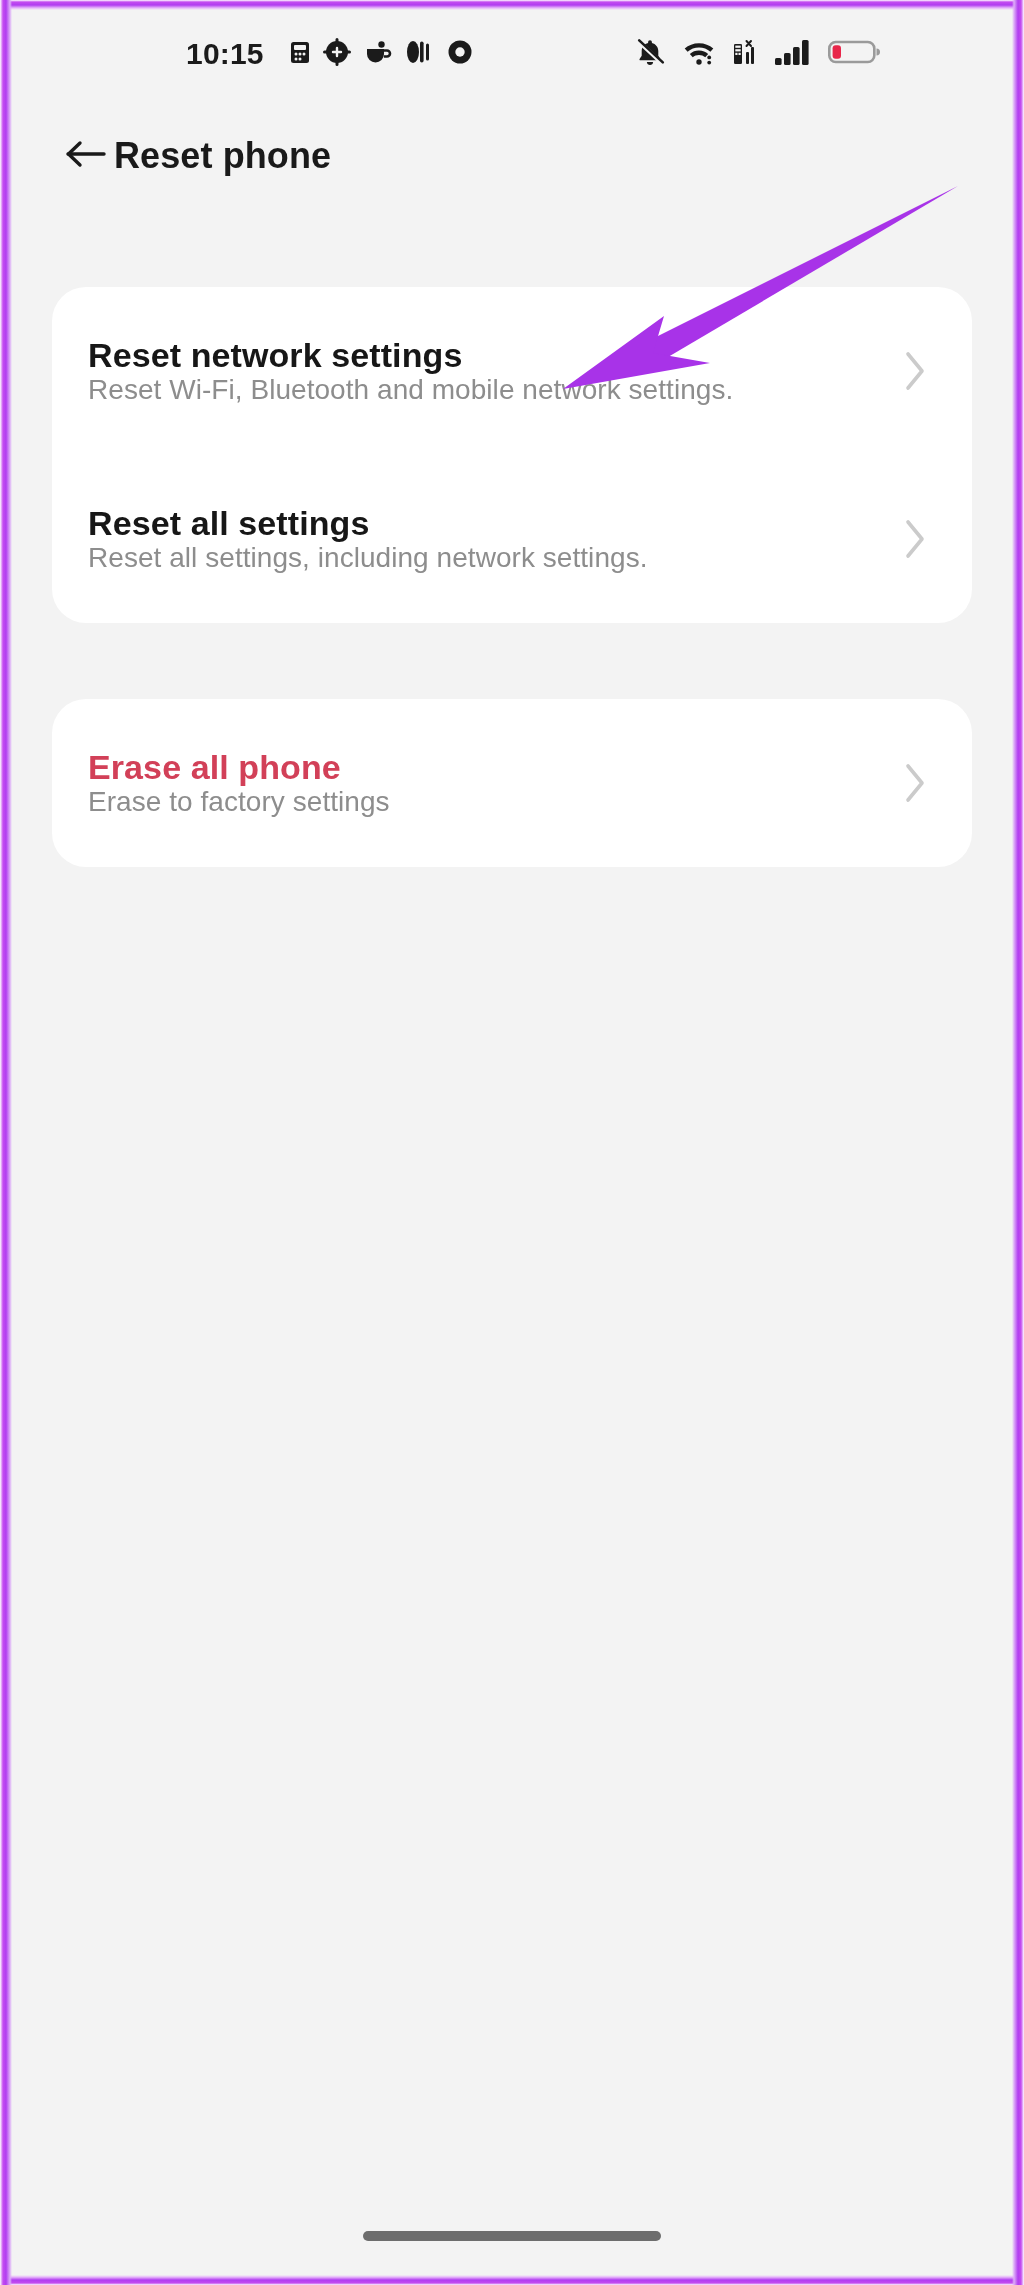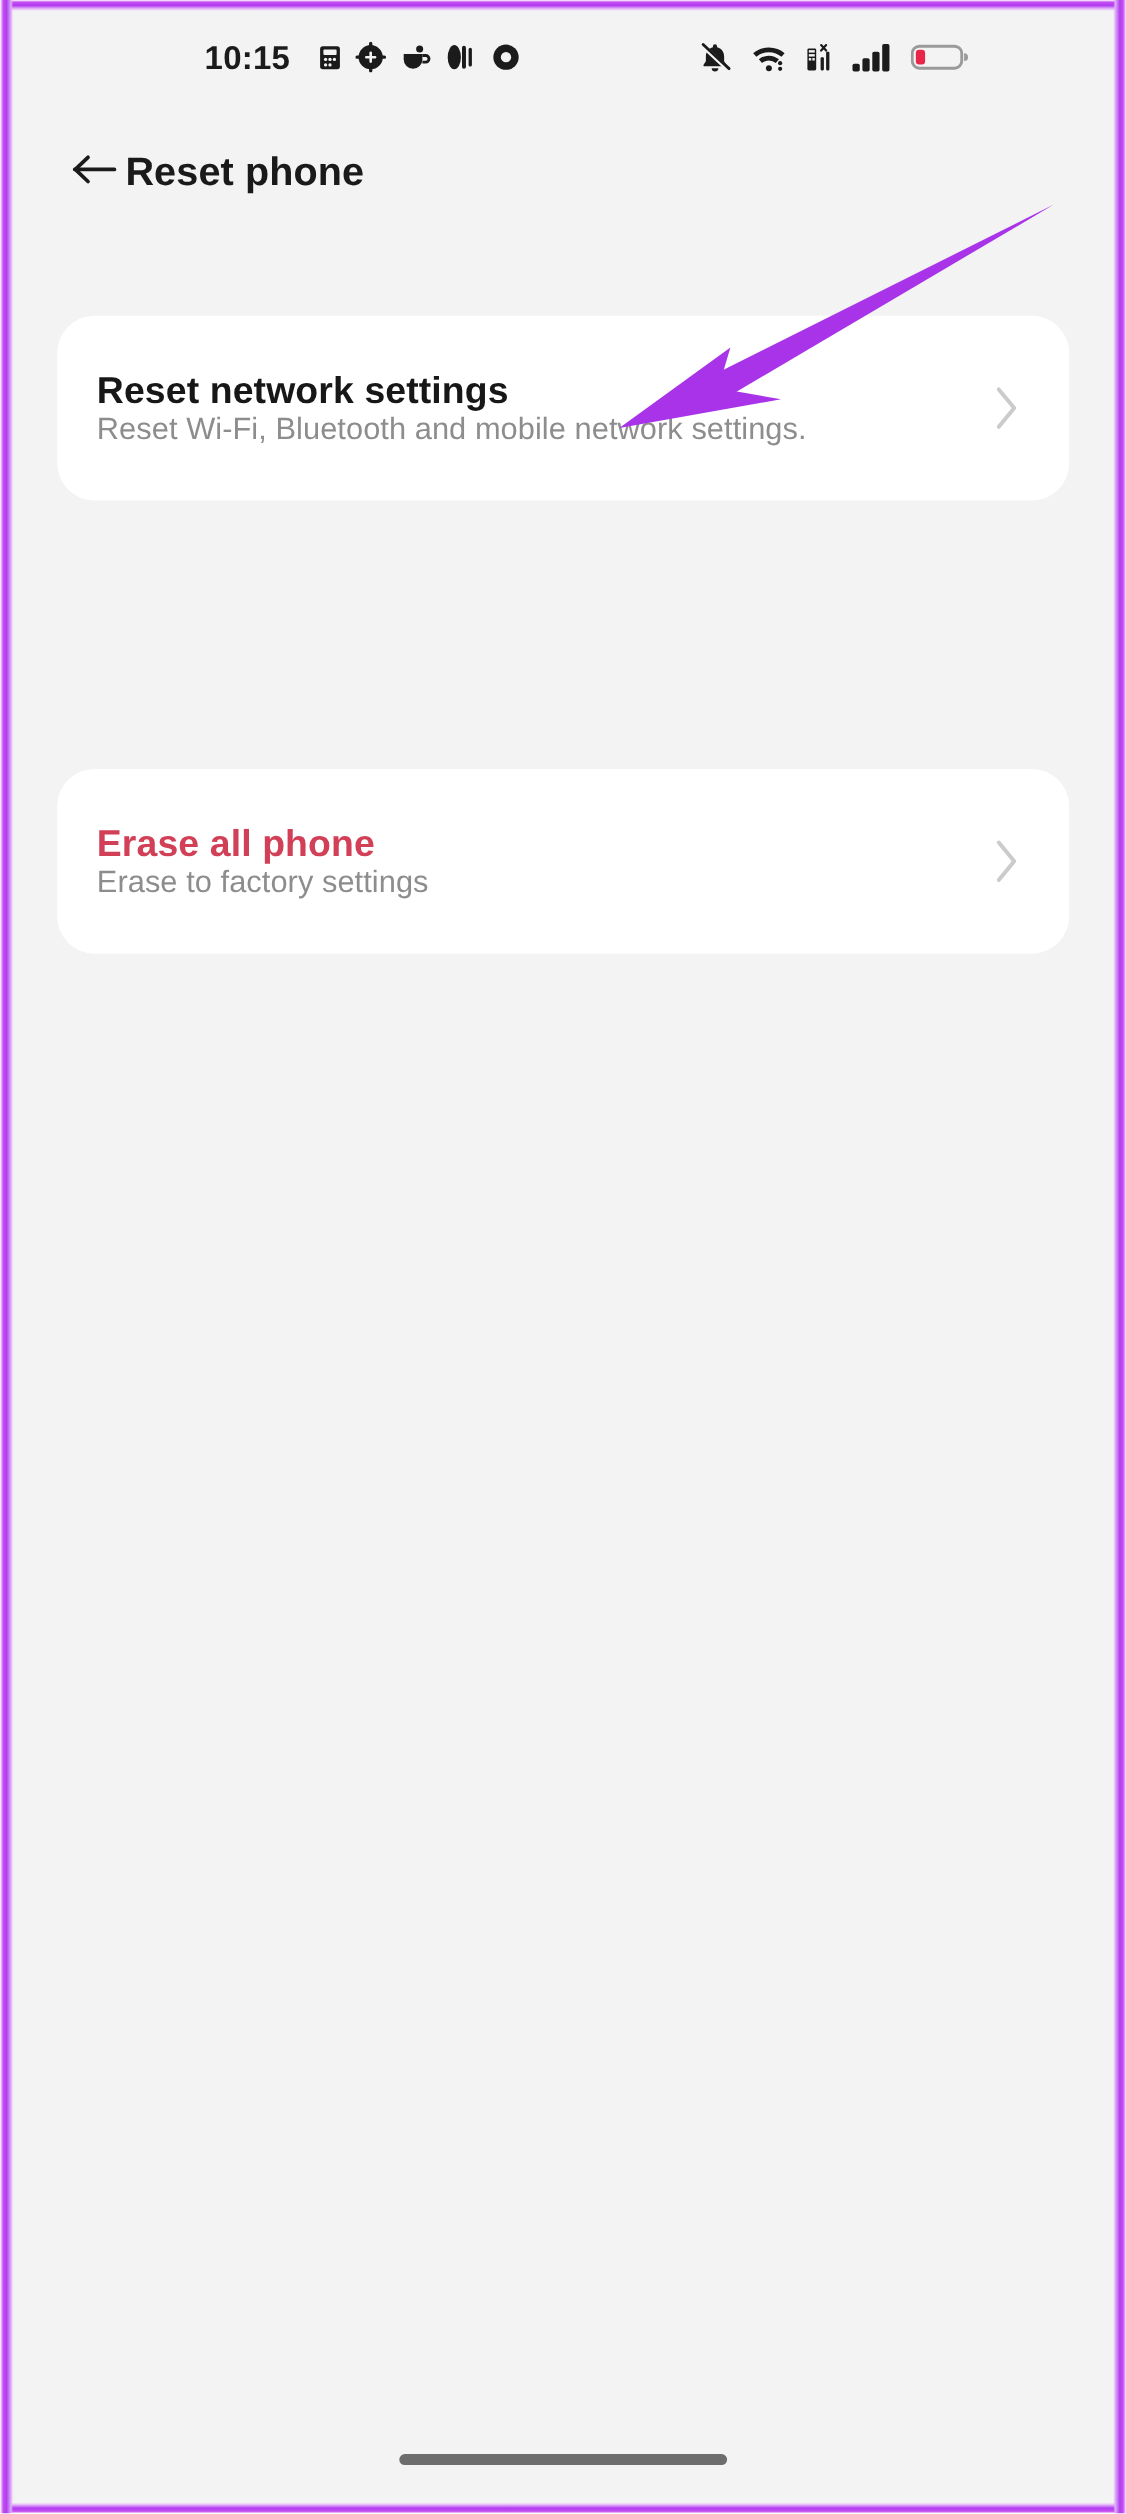--- a/index.html
+++ b/index.html
@@ -324,20 +324,31 @@
           <div class="row-title">Reset network settings</div>
           <div class="row-sub">Reset Wi-Fi, Bluetooth and mobile network settings.</div>
         </div>
         <div class="chevron">
           <svg width="26" height="44" viewBox="0 0 26 44">
             <path d="M6 5 20 22 6 39" stroke="#cbcbcb" stroke-width="3.6" fill="none" stroke-linecap="round" stroke-linejoin="round"></path>
           </svg>
         </div>
       </div>
 
+      <div class="row">
+        <div class="row-text">
+          <div class="row-title">Reset all settings</div>
+          <div class="row-sub">Reset all settings, including network settings.</div>
+        </div>
+        <div class="chevron">
+          <svg width="26" height="44" viewBox="0 0 26 44">
+            <path d="M6 5 20 22 6 39" stroke="#cbcbcb" stroke-width="3.6" fill="none" stroke-linecap="round" stroke-linejoin="round"></path>
+          </svg>
+        </div>
+      </div>
 
     </div>
 
     <div class="card" id="card-erase">
       <div class="row">
         <div class="row-text">
           <div class="row-title danger">Erase all phone</div>
           <div class="row-sub">Erase to factory settings</div>
         </div>
         <div class="chevron">

